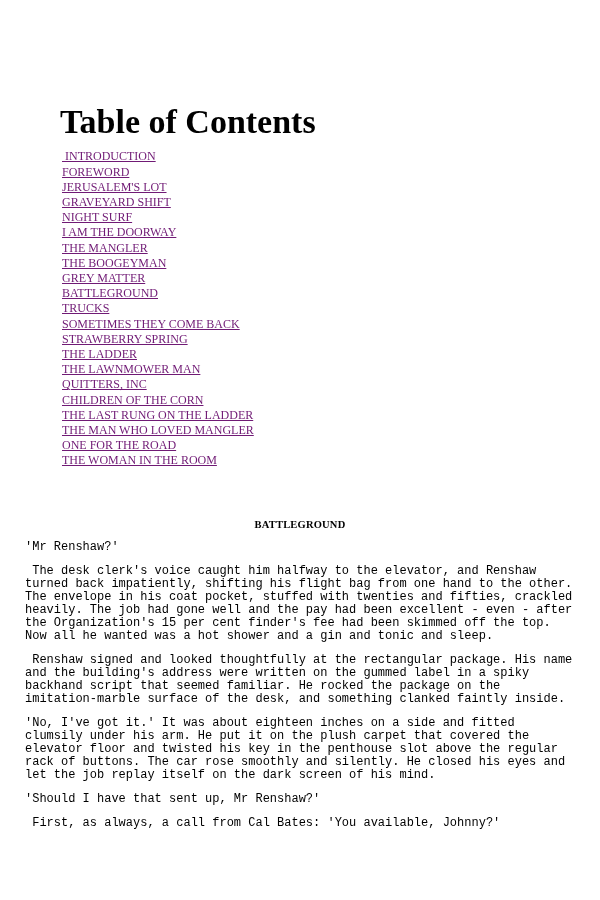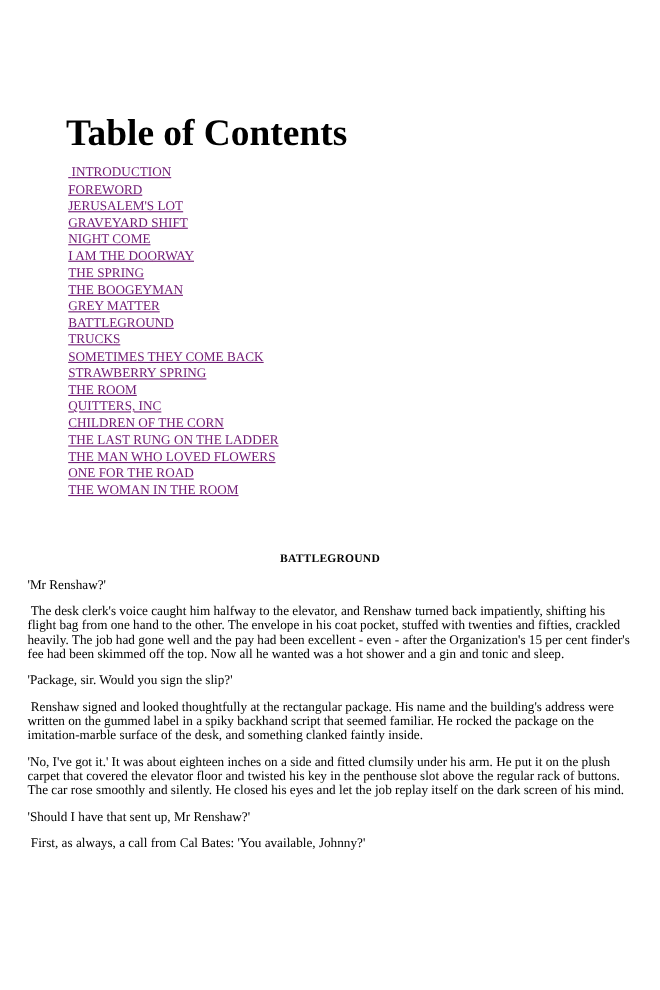--- a/index.html
+++ b/index.html
@@ -45,61 +45,62 @@
     letter-spacing: 0.2px;
   }
   .story-body {
     margin: 0 25px;
     font-size: 12px;
     line-height: 13px;
   }
   .story-para {
     margin: 11px 0;
     white-space: pre-wrap;
+    font-family: Liberation Mono, monospace;
   }
 </style>
 </head>
 <body>
 
 <div class="page">
 
   <h1 class="toc-title">Table of Contents</h1>
 
   <nav class="toc-list">
 
   <a class="toc-link" href="#"> INTRODUCTION</a>
       <a class="toc-link" href="#">FOREWORD</a>
       <a class="toc-link" href="#">JERUSALEM'S LOT</a>
       <a class="toc-link" href="#">GRAVEYARD SHIFT</a>
-      <a class="toc-link" href="#">NIGHT COME</a>
+      <a class="toc-link" href="#">NIGHT SURF</a>
       <a class="toc-link" href="#">I AM THE DOORWAY</a>
-      <a class="toc-link" href="#">THE SPRING</a>
+      <a class="toc-link" href="#">THE MANGLER</a>
       <a class="toc-link" href="#">THE BOOGEYMAN</a>
       <a class="toc-link" href="#">GREY MATTER</a>
       <a class="toc-link" href="#">BATTLEGROUND</a>
       <a class="toc-link" href="#">TRUCKS</a>
       <a class="toc-link" href="#">SOMETIMES THEY COME BACK</a>
       <a class="toc-link" href="#">STRAWBERRY SPRING</a>
-      <a class="toc-link" href="#">THE ROOM</a>
+      <a class="toc-link" href="#">THE LADDER</a>
+      <a class="toc-link" href="#">THE LAWNMOWER MAN</a>
       <a class="toc-link" href="#">QUITTERS, INC</a>
       <a class="toc-link" href="#">CHILDREN OF THE CORN</a>
       <a class="toc-link" href="#">THE LAST RUNG ON THE LADDER</a>
-      <a class="toc-link" href="#">THE MAN WHO LOVED FLOWERS</a>
+      <a class="toc-link" href="#">THE MAN WHO LOVED MANGLER</a>
       <a class="toc-link" href="#">ONE FOR THE ROAD</a>
       <a class="toc-link" href="#">THE WOMAN IN THE ROOM</a>
     </nav>
 
   <section class="story">
     <h2 class="story-heading">BATTLEGROUND</h2>
 
     <div class="story-body">
 
     <p class="story-para">'Mr Renshaw?'</p>
         <p class="story-para"> The desk clerk's voice caught him halfway to the elevator, and Renshaw turned back impatiently, shifting his flight bag from one hand to the other. The envelope in his coat pocket, stuffed with twenties and fifties, crackled heavily. The job had gone well and the pay had been excellent - even - after the Organization's 15 per cent finder's fee had been skimmed off the top. Now all he wanted was a hot shower and a gin and tonic and sleep.</p>
-        <p class="story-para">'Package, sir. Would you sign the slip?'</p>
         <p class="story-para"> Renshaw signed and looked thoughtfully at the rectangular package. His name and the building's address were written on the gummed label in a spiky backhand script that seemed familiar. He rocked the package on the imitation-marble surface of the desk, and something clanked faintly inside.</p>
         <p class="story-para">'No, I've got it.' It was about eighteen inches on a side and fitted clumsily under his arm. He put it on the plush carpet that covered the elevator floor and twisted his key in the penthouse slot above the regular rack of buttons. The car rose smoothly and silently. He closed his eyes and let the job replay itself on the dark screen of his mind.</p>
         <p class="story-para">'Should I have that sent up, Mr Renshaw?'</p>
         <p class="story-para"> First, as always, a call from Cal Bates: 'You available, Johnny?'</p>
       </div>
   </section>
 
 </div>
 
 </body></html>

